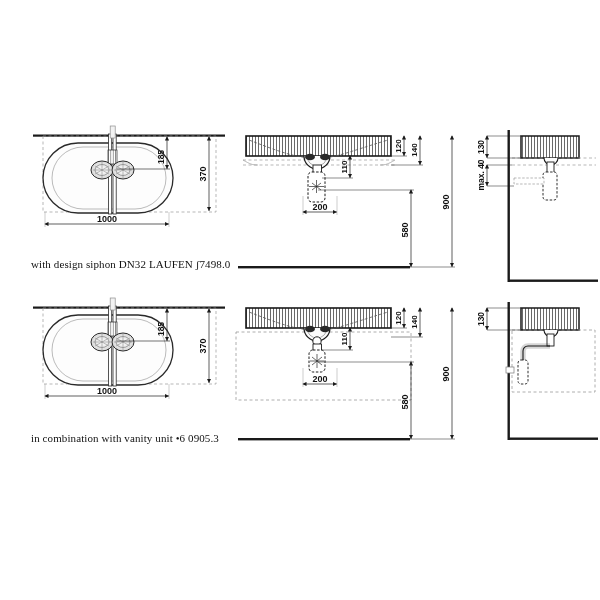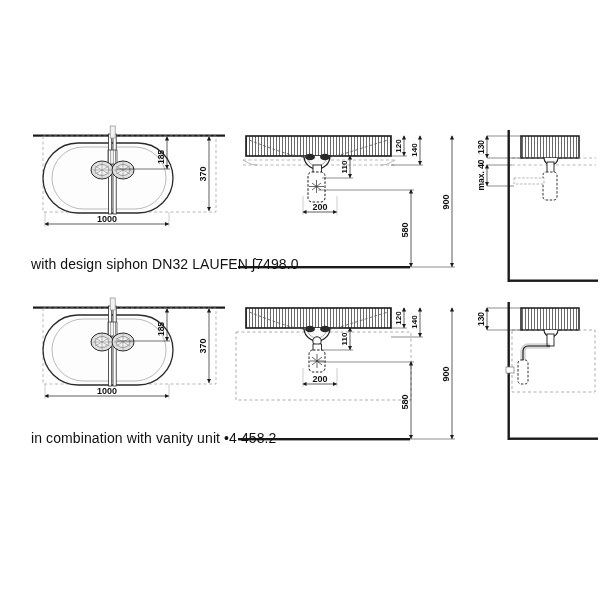--- a/index.html
+++ b/index.html
@@ -1,20 +1,20 @@
 <!DOCTYPE html>
 <html><head>
 <meta charset="utf-8">
 <style>
   html,body{margin:0;padding:0;background:#ffffff;}
   body{width:600px;height:600px;position:relative;overflow:hidden;
        font-family:"Liberation Sans",sans-serif;color:#1a1a1a;}
   .sheet{position:absolute;inset:0;}
   svg{display:block;}
-  .cap{position:absolute;font-size:14px;letter-spacing:.1px;color:#111;white-space:nowrap;line-height:11px;}
+  .cap{position:absolute;font-size:11px;letter-spacing:.1px;color:#111;white-space:nowrap;line-height:11px;font-family:Liberation Serif, serif;}
 </style>
 </head>
 <body>
 
 <div class="sheet">
 <svg width="600" height="600" viewBox="0 0 600 600">
   <defs>
     <pattern id="vhatch" width="3" height="6" patternUnits="userSpaceOnUse">
       <rect width="3" height="6" fill="#ffffff"></rect>
       <line x1="0.5" y1="0" x2="0.5" y2="6" stroke="#2a2a2a" stroke-width="0.7"></line>
@@ -248,14 +248,14 @@
     <line x1="487" y1="308" x2="487" y2="330" stroke="#1a1a1a" stroke-width="0.7" marker-start="url(#arS)" marker-end="url(#ar)"></line>
     <line x1="487" y1="308" x2="521" y2="308" stroke="#1a1a1a" stroke-width="0.5"></line>
     <line x1="487" y1="330" x2="521" y2="330" stroke="#1a1a1a" stroke-width="0.5"></line>
     <text x="484" y="319" font-size="8.5" font-weight="bold" fill="#111" transform="rotate(-90 484,319)" text-anchor="middle">130</text>
   </g>
 
   </g>
 </svg>
 
   <div class="cap" style="left:31px;top:259px;">with design siphon DN32 LAUFEN ʃ7498.0</div>
-  <div class="cap" style="left:31px;top:433px;">in combination with vanity unit •4 458.2</div>
+  <div class="cap" style="left:31px;top:433px;">in combination with vanity unit •6 0905.3</div>
 </div>
 
 </body></html>

